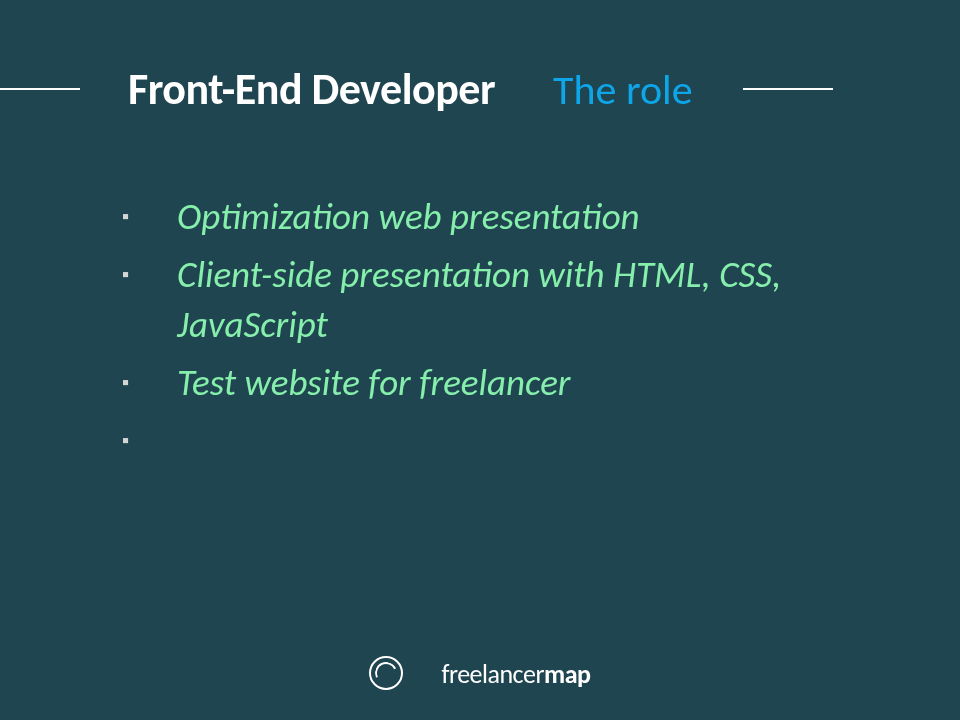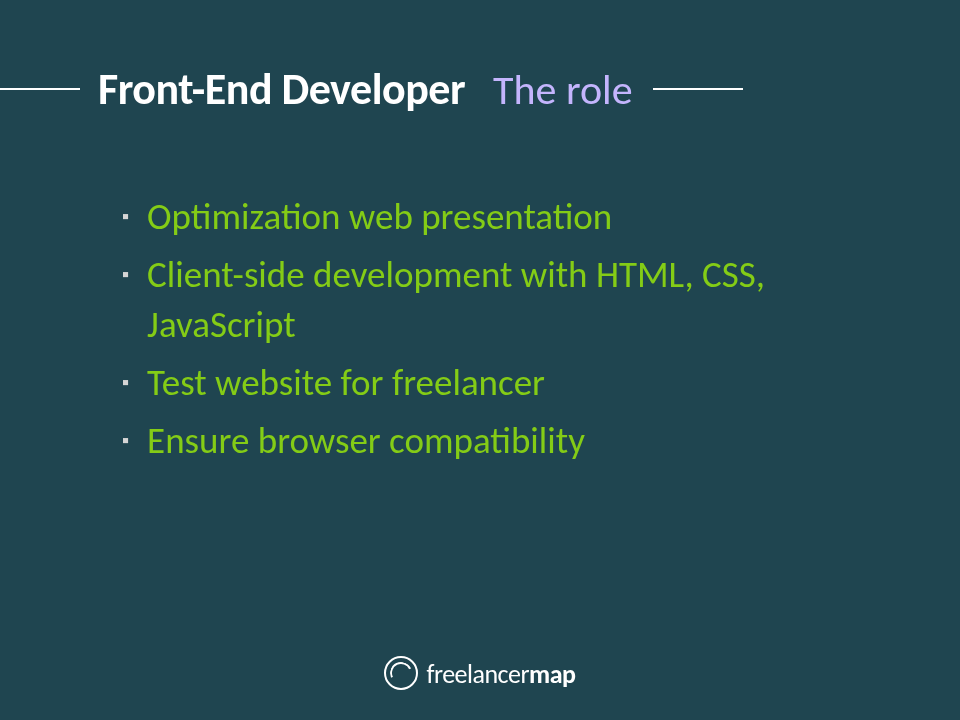--- a/index.html
+++ b/index.html
@@ -1,18 +1,19 @@
 <!DOCTYPE html>
 <html><head>
   <meta charset="utf-8">
   <style>
     * {
       margin: 0;
       padding: 0;
       box-sizing: border-box;
+      gap: 30px;
     }
     body {
       width: 960px;
       height: 720px;
       background: #1f4550;
       font-family: Calibri, 'Segoe UI', Arial, sans-serif;
       color: #ffffff;
       position: relative;
       overflow: hidden;
     }
@@ -39,21 +40,21 @@
     .title-bold {
       font-size: 44px;
       font-weight: bold;
       margin-left: 18px;
       letter-spacing: -0.5px;
     }
     .title-regular {
       font-size: 42px;
       font-weight: 400;
       margin-left: 28px;
-      color: #c4b5fd;
+      color: #0ea5e9;
     }
     .bullets {
       position: absolute;
       top: 192px;
       left: 122px;
       right: 80px;
     }
     .bullet-item {
       display: flex;
       align-items: flex-start;
@@ -62,22 +63,23 @@
     .bullet-marker {
       font-size: 20px;
       color: #d5d5d5;
       margin-right: 18px;
       margin-top: 14px;
       line-height: 1;
     }
     .bullet-text {
       font-size: 37px;
       line-height: 1.35;
-      color: #84cc16;
+      color: #86efac;
       font-weight: 400;
+      font-style: italic;
     }
     .footer {
       position: absolute;
       bottom: 30px;
       left: 0;
       right: 0;
       display: flex;
       justify-content: center;
       align-items: flex-end;
     }
@@ -122,29 +124,28 @@
   <div class="line-right"></div>
 </div>
 
 <div class="bullets">
   <div class="bullet-item">
     <span class="bullet-marker">▪</span>
     <span class="bullet-text">Optimization web presentation</span>
   </div>
   <div class="bullet-item">
     <span class="bullet-marker">▪</span>
-    <span class="bullet-text">Client-side development with HTML, CSS, JavaScript</span>
+    <span class="bullet-text">Client-side presentation with HTML, CSS, JavaScript</span>
   </div>
   <div class="bullet-item">
     <span class="bullet-marker">▪</span>
     <span class="bullet-text">Test website for freelancer</span>
   </div>
   <div class="bullet-item">
     <span class="bullet-marker">▪</span>
-    <span class="bullet-text">Ensure browser compatibility</span>
   </div>
 </div>
 
 <div class="footer">
   <div class="logo-circle"></div>
   <div class="logo-text">
     <span>freelancer</span><span class="bold">map</span>
   </div>
 </div>
 

